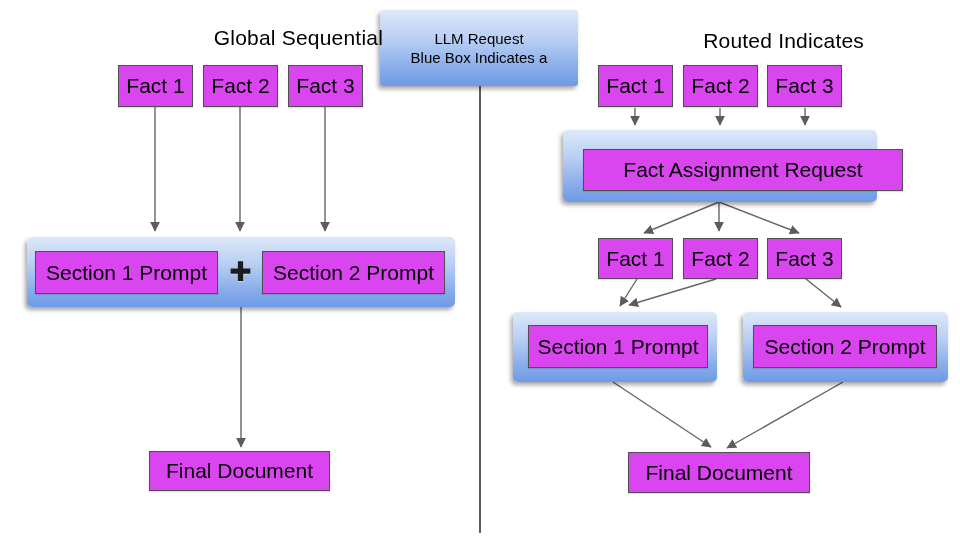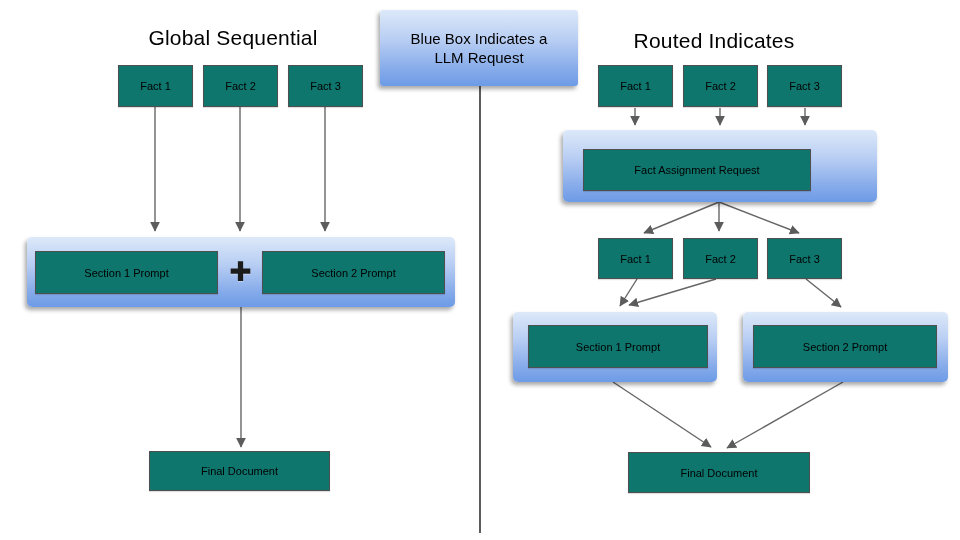--- a/index.html
+++ b/index.html
@@ -1,21 +1,21 @@
 <!DOCTYPE html>
 <html><head>
 <meta charset="utf-8">
 <style>
   html,body{margin:0;padding:0;background:#ffffff;}
   body{width:960px;height:540px;position:relative;overflow:hidden;
        font-family:"Liberation Sans","DejaVu Sans",sans-serif;color:#000;}
   .abs{position:absolute;box-sizing:border-box;}
-  .title{font-size:21px;letter-spacing:.2px;text-align:center;white-space:nowrap;}
-  .gbox{background:#0f766e;border:1.5px solid #4f4f4f;display:flex;
-        align-items:center;justify-content:center;font-size:11px;
+  .title{font-size:21px;letter-spacing:.2px;text-align:right;white-space:nowrap;}
+  .gbox{background:#d946ef;border:1.5px solid #4f4f4f;display:flex;
+        align-items:center;justify-content:center;font-size:21px;
         white-space:nowrap;box-shadow:0 1px 1px rgba(0,0,0,.12);}
   .blue{border-radius:5px;
         background:linear-gradient(180deg,#dde9f9 0%,#b7cdf3 40%,#86abea 78%,#6d9be6 100%);
         box-shadow:-2px 3px 4px rgba(0,0,0,.35);}
   .legend{border-radius:3px;display:flex;align-items:center;justify-content:center;
           text-align:center;font-size:15px;line-height:1.3;}
   .plus{font-size:27px;line-height:28px;color:#1c1c1c;text-align:center;
         text-shadow:0 1px 1px rgba(255,255,255,.35);font-weight:bold;}
   svg{position:absolute;left:0;top:0;}
 </style>
@@ -50,22 +50,22 @@
     <line x1="716" y1="279" x2="629" y2="305" marker-end="url(#arw)"></line>
     <line x1="806" y1="279" x2="841" y2="307" marker-end="url(#arw)"></line>
 
     <line x1="613" y1="382" x2="711" y2="447" marker-end="url(#arw)"></line>
     <line x1="843" y1="382" x2="727" y2="448" marker-end="url(#arw)"></line>
   </g>
 </svg>
 
 <div class="abs blue legend" style="left:380px;top:10px;width:198px;height:76px;">
   <div>
+    <div>LLM Request</div>
     <div>Blue Box Indicates a</div>
-    <div>LLM Request</div>
   </div>
 </div>
 
 <div class="abs title" style="left:83px;top:26px;width:300px;">Global Sequential</div>
 
 <div class="abs gbox" style="left:118px;top:65px;width:75px;height:42px;">
     <span>Fact 1</span>
   </div>
 <div class="abs gbox" style="left:203px;top:65px;width:75px;height:42px;">
     <span>Fact 2</span>
@@ -93,21 +93,21 @@
     <span>Fact 1</span>
   </div>
 <div class="abs gbox" style="left:683px;top:65px;width:75px;height:42px;">
     <span>Fact 2</span>
   </div>
 <div class="abs gbox" style="left:767px;top:65px;width:75px;height:42px;">
     <span>Fact 3</span>
   </div>
 
 <div class="abs blue" style="left:563px;top:130px;width:314px;height:72px;"></div>
-<div class="abs gbox" style="left:583px;top:149px;width:228px;height:42px;">
+<div class="abs gbox" style="left:583px;top:149px;width:320px;height:42px;">
     <span>Fact Assignment Request</span>
   </div>
 
 <div class="abs gbox" style="left:598px;top:238px;width:75px;height:41px;">
     <span>Fact 1</span>
   </div>
 <div class="abs gbox" style="left:683px;top:238px;width:75px;height:41px;">
     <span>Fact 2</span>
   </div>
 <div class="abs gbox" style="left:767px;top:238px;width:75px;height:41px;">

